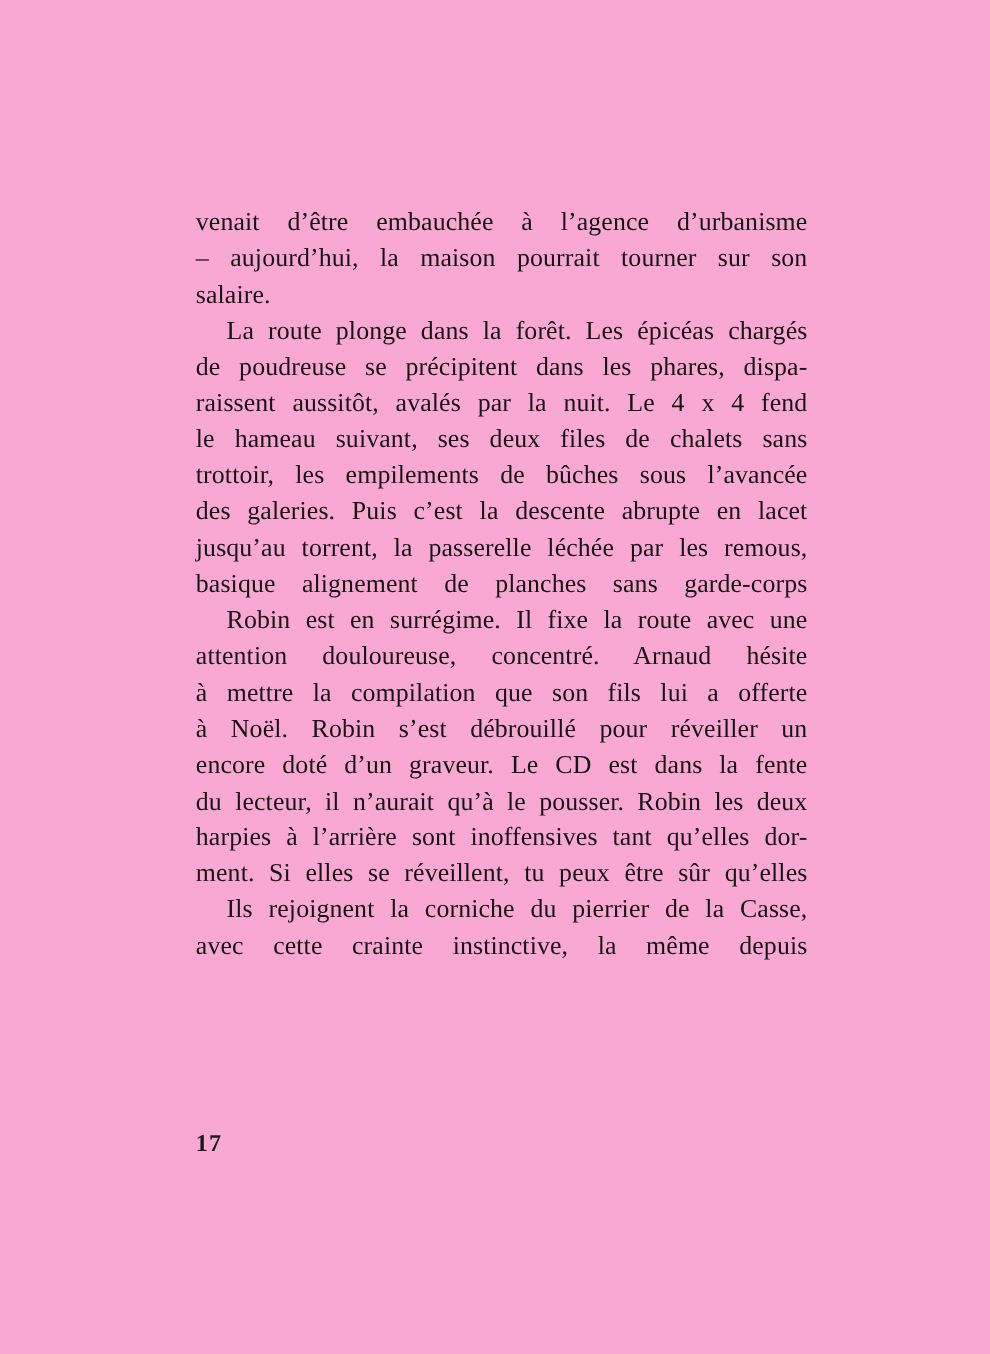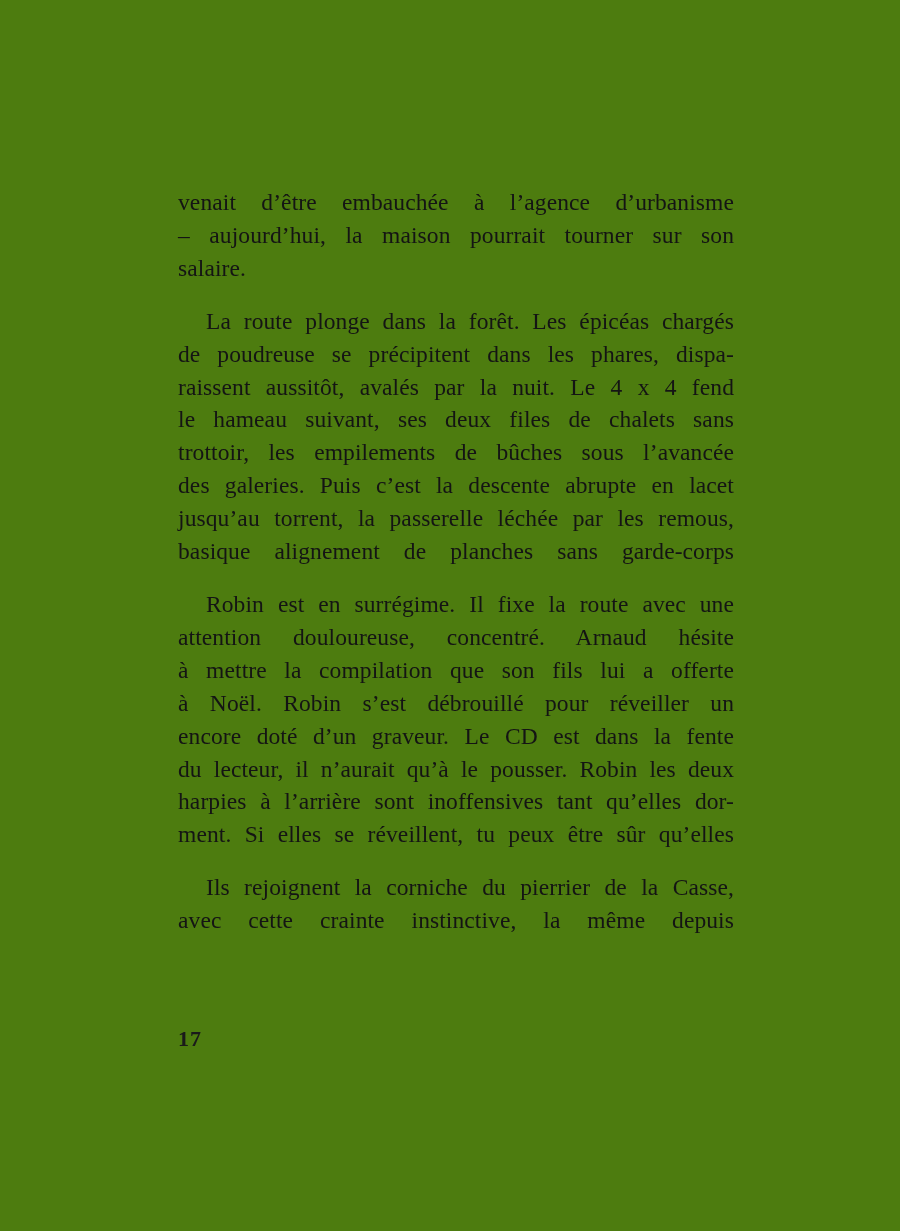--- a/index.html
+++ b/index.html
@@ -4,21 +4,21 @@
 <style>
   html, body {
     margin: 0;
     padding: 0;
     background: #ffffff;
   }
   .book-page {
     position: relative;
     width: 900px;
     height: 1231px;
-    background: #4d7c0f;
+    background: #f9a8d4;
     font-family: "Liberation Serif", serif;
     color: #141414;
     overflow: hidden;
   }
   .text-block {
     position: absolute;
     left: 178px;
     top: 186px;
     width: 556px;
     font-size: 23.5px;
@@ -28,21 +28,20 @@
   .line {
     text-align: justify;
     text-align-last: left;
     white-space: normal;
   }
   .line.just {
     text-align-last: justify;
   }
   .line.indent {
     text-indent: 28px;
-    margin-top: 20px;
   }
   .page-number {
     position: absolute;
     left: 178px;
     top: 1026px;
     font-size: 22px;
     font-weight: bold;
     color: #1a1a1a;
     letter-spacing: 1px;
   }

